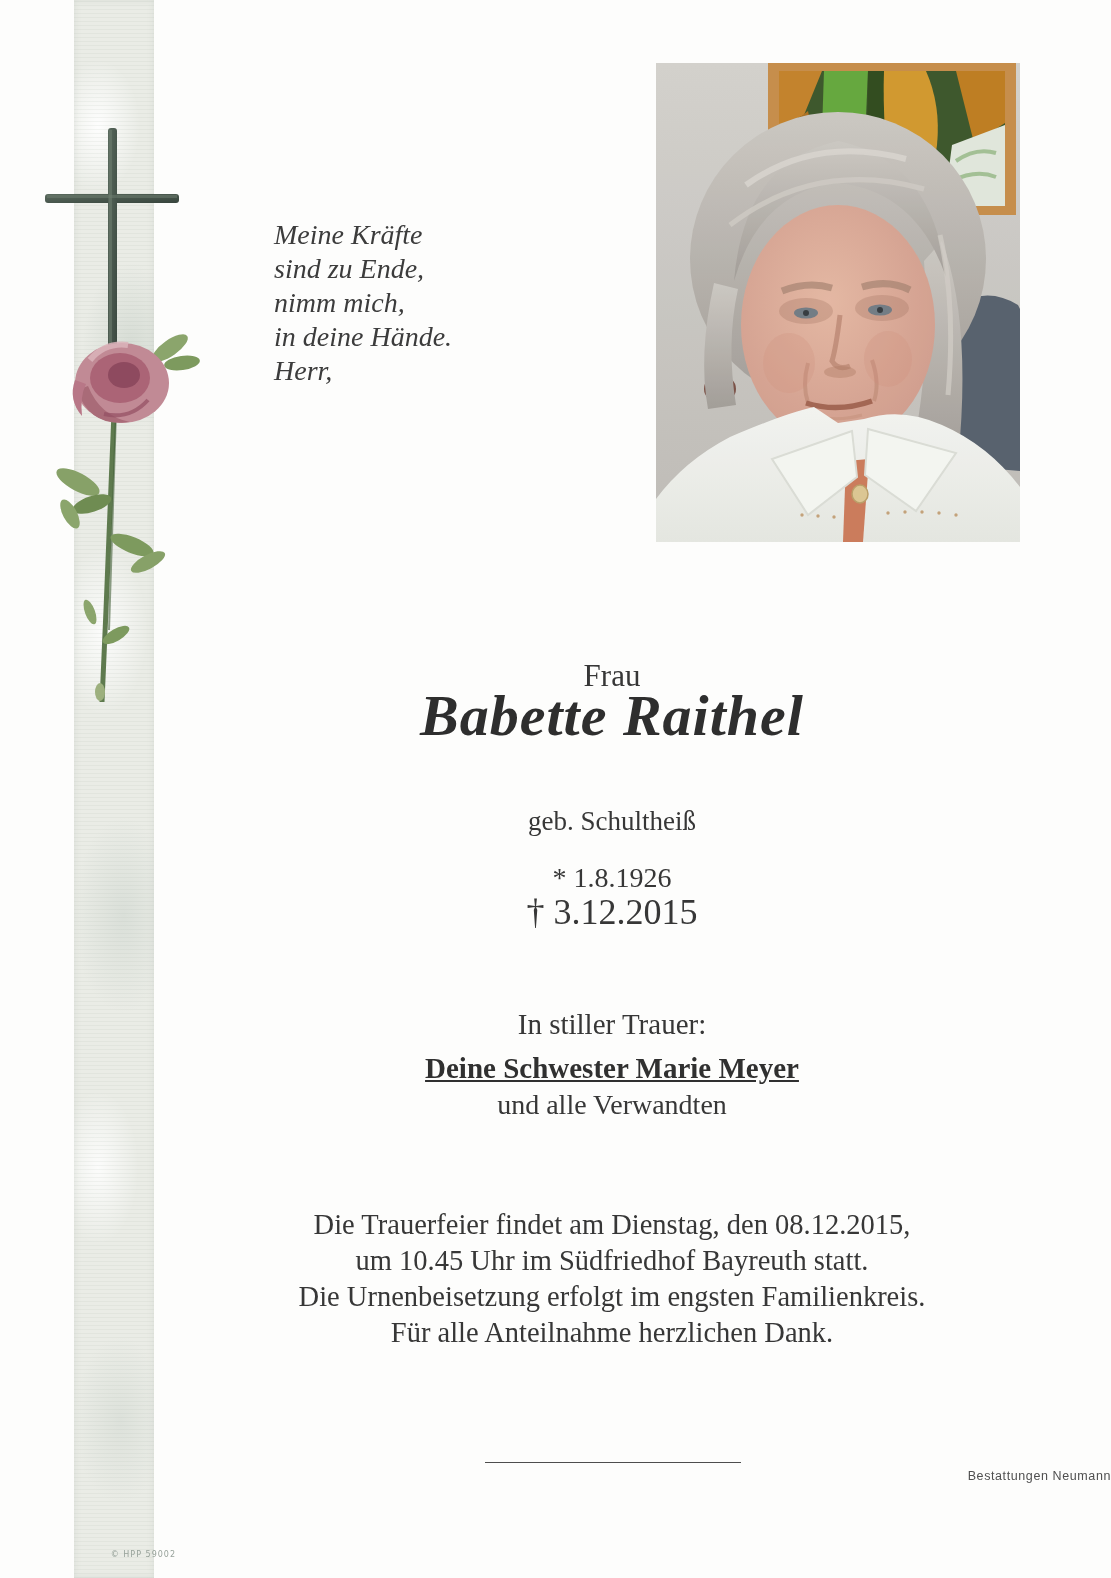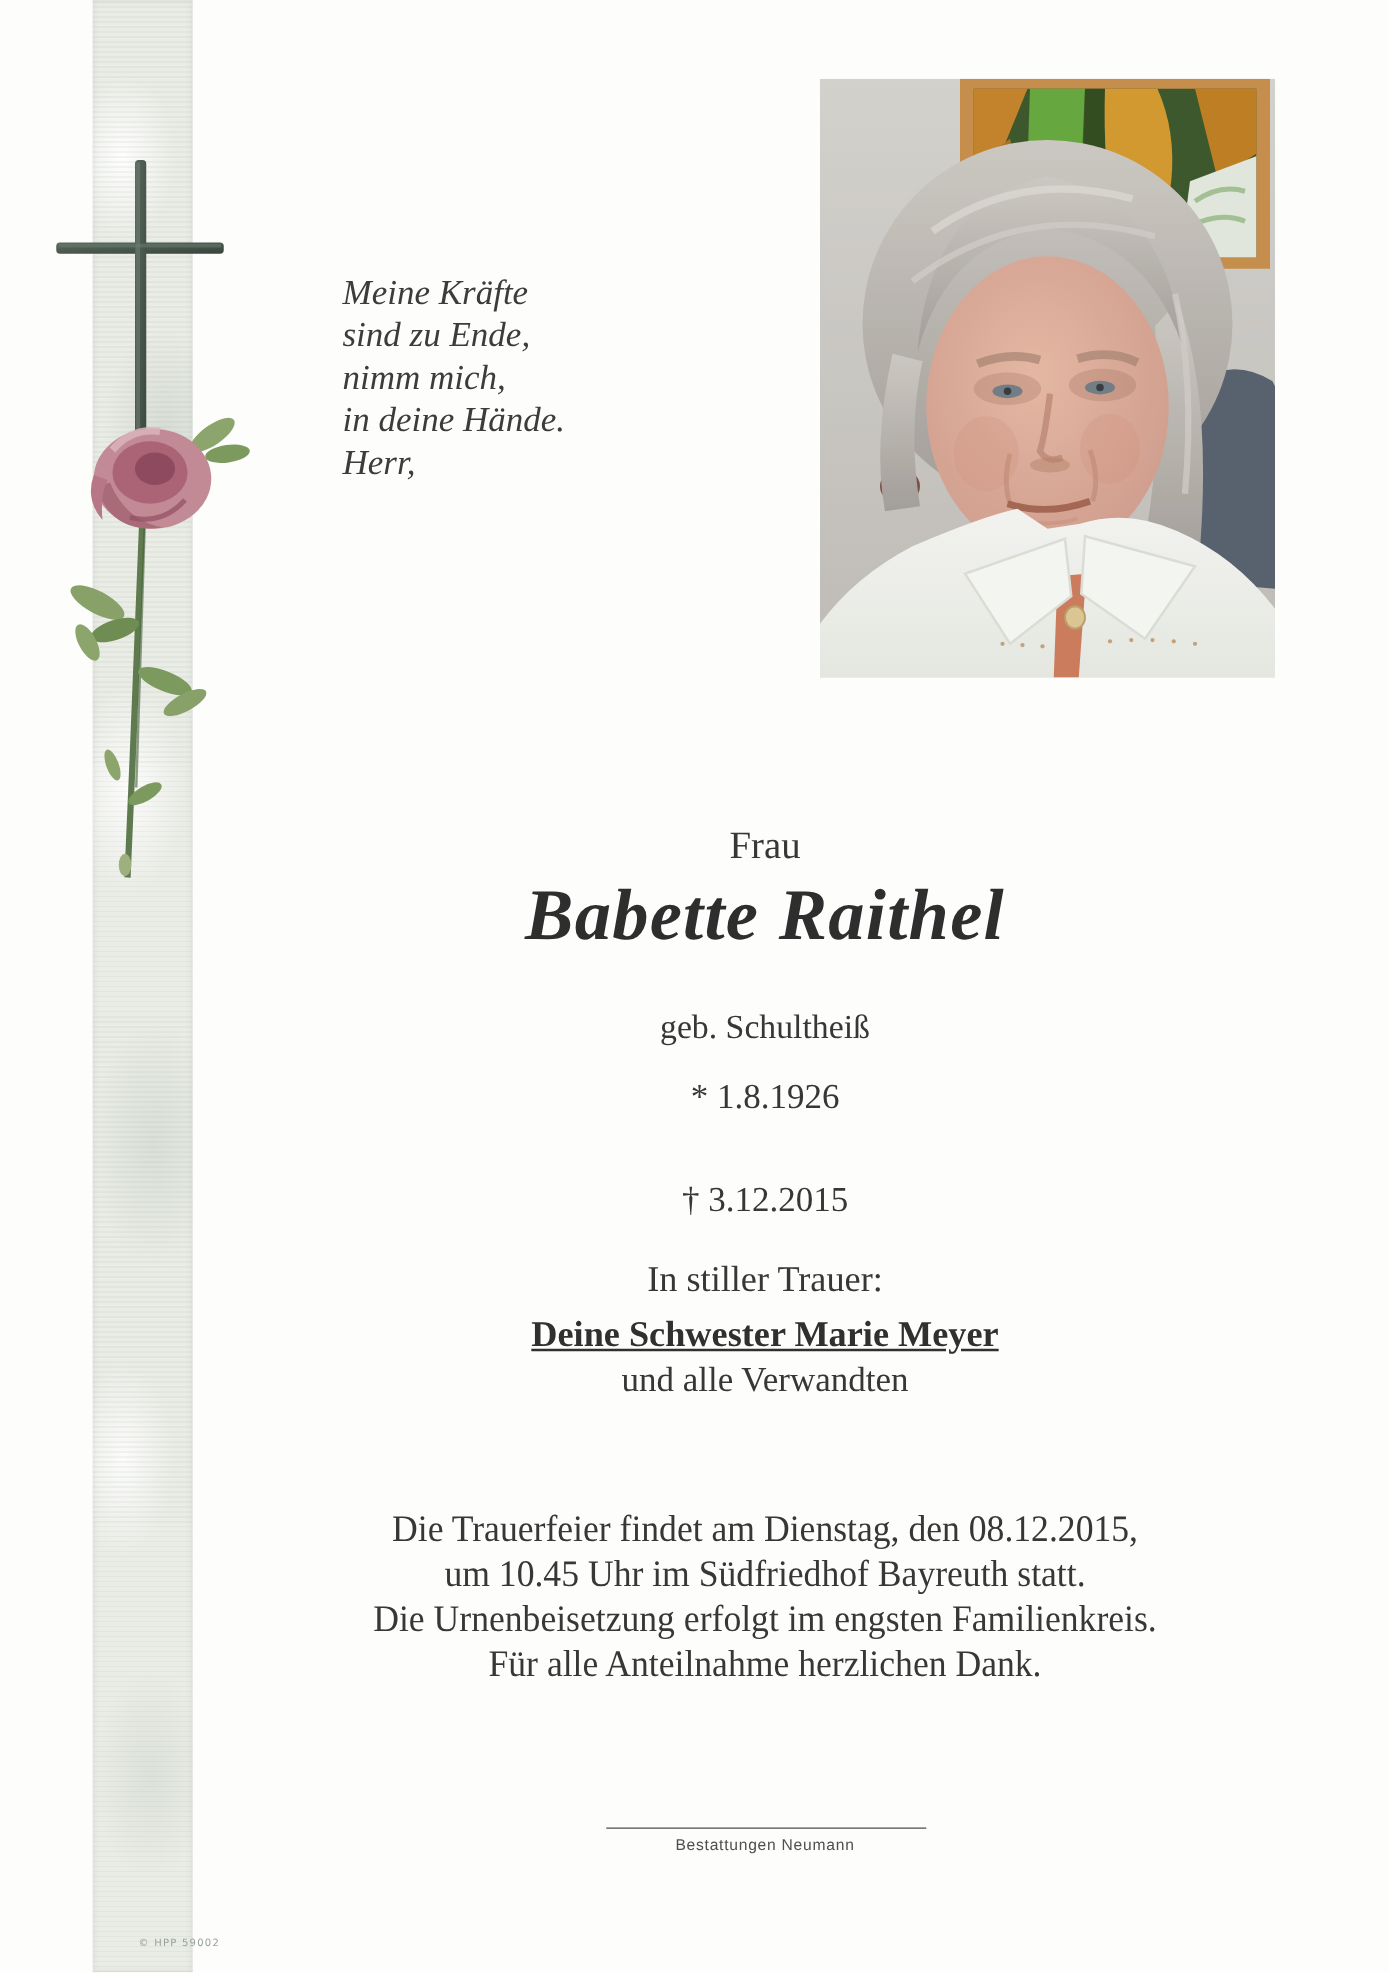--- a/index.html
+++ b/index.html
@@ -25,32 +25,32 @@
   
   .photo{position:absolute;left:656px;top:63px;width:364px;height:479px;filter:blur(.55px) saturate(.92);}
   
   .quote{
     position:absolute;left:274px;top:218px;width:400px;text-align:left;
     font-style:italic;font-size:28px;line-height:34px;color:#3c3c3c;
   }
   .cline{position:absolute;left:113px;right:0;text-align:center;}
   .farewell1{top:620px;font-size:31px;}
   .farewell2{top:658px;font-size:31px;}
-  .name{top:698px;font-size:58px;font-weight:bold;font-style:italic;letter-spacing:1px;color:#2e2e2e;}
+  .name{top:682px;font-size:58px;font-weight:bold;font-style:italic;letter-spacing:1px;color:#2e2e2e;}
   .maiden{top:806px;font-size:27px;}
   .born{top:862px;font-size:28px;}
-  .died{top:945px;font-size:28px;}
+  .died{top:891px;font-size:36px;}
   .trauer{top:1008px;font-size:29px;}
   .mourner1{top:1052px;font-size:29px;font-weight:bold;color:#303030;text-decoration:underline;}
   .mourner2{top:1089px;font-size:28px;}
   .funeral{position:absolute;left:113px;right:0;top:1206px;text-align:center;
     font-size:30px;line-height:36px;transform:scaleX(.95);transform-origin:50% 0;}
   .footer-line{position:absolute;left:485px;top:1462px;width:256px;border-top:1.5px solid #4d4d4d;}
   .footer-text{
-    position:absolute;left:113px;right:0;top:1469px;text-align:center;
+    position:absolute;left:113px;right:0;top:1469px;text-align:right;
     font-family:"Liberation Sans","DejaVu Sans",sans-serif;font-size:12.5px;color:#4f4f4f;letter-spacing:.6px;
   }
   .print-code{
     position:absolute;left:106px;top:1550px;width:70px;text-align:right;
     font-family:"DejaVu Sans",sans-serif;font-size:8px;color:#97a29a;letter-spacing:1px;white-space:nowrap;
   }
 </style>
 </head>
 <body>
 

